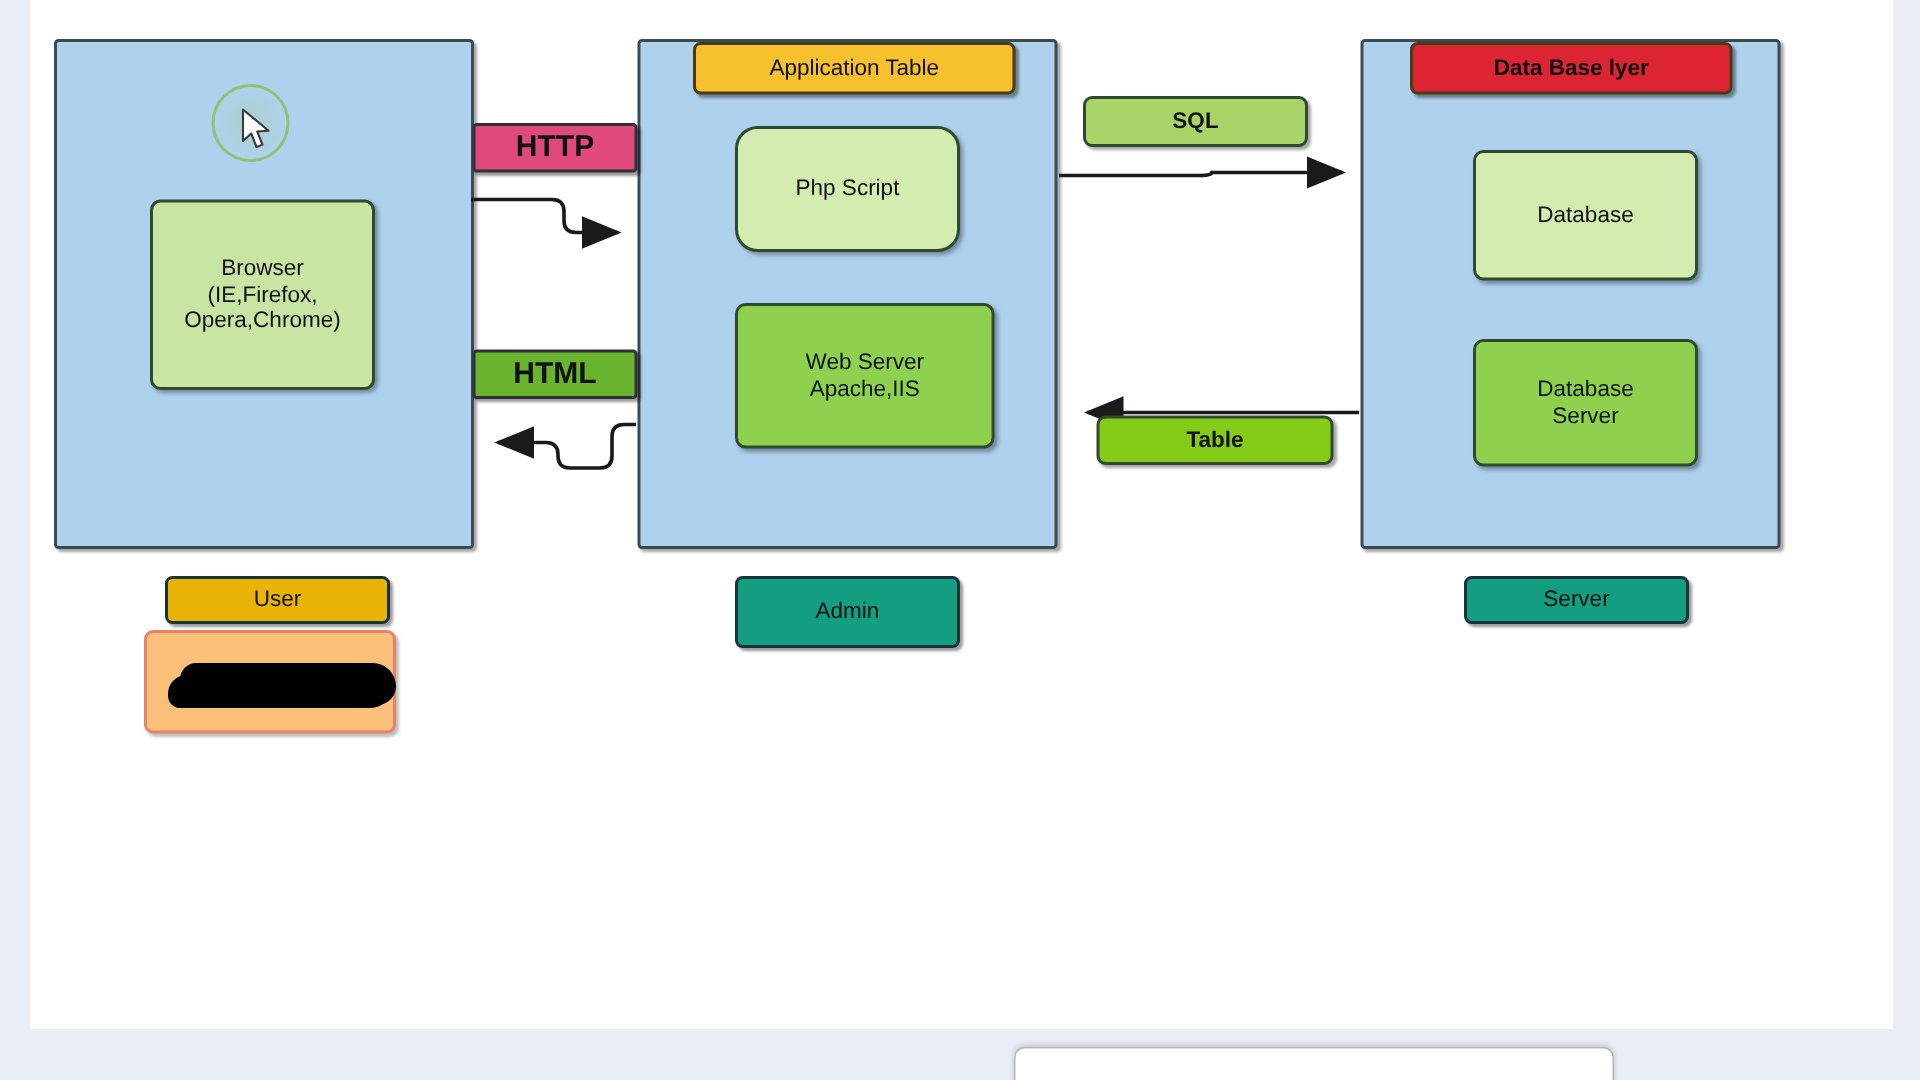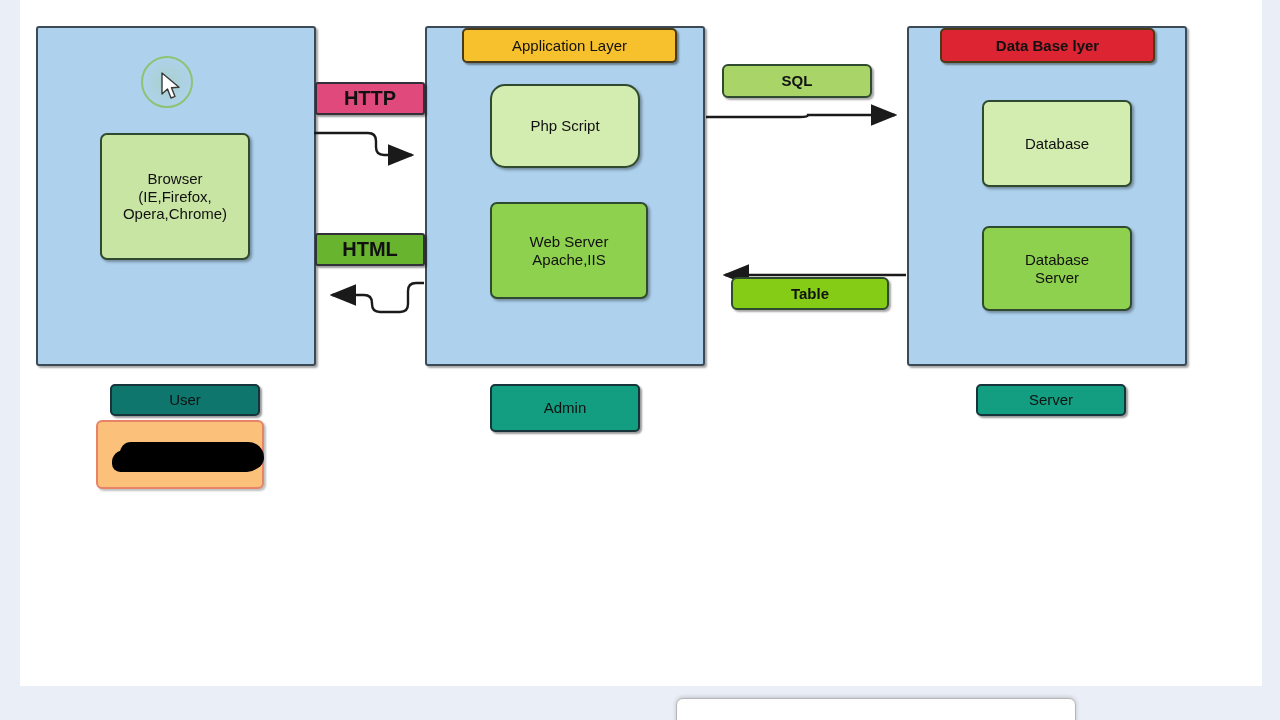--- a/index.html
+++ b/index.html
@@ -102,33 +102,33 @@
 
   <div id="canvas"></div>
 
   <div class="shape panel" style="left:36px;top:26px;width:280px;height:340px;"></div>
 
 
   <div class="shape node" style="left:100px;top:133px;width:150px;height:127px;background:#c8e5a3;">Browser
 (IE,Firefox,
 Opera,Chrome)</div>
 
-  <div class="shape role" style="left:110px;top:384px;width:150px;height:32px;background:#0f766e;">User</div>
+  <div class="shape role" style="left:110px;top:384px;width:150px;height:32px;background:#eab308;">User</div>
 
   <div class="shape redact" style="left:96px;top:420px;width:168px;height:69px;">
     <span class="scribble"></span>
   </div>
 
   <div class="shape panel" style="left:425px;top:26px;width:280px;height:340px;"></div>
 
-  <div class="shape tag" style="left:462px;top:28px;width:215px;height:35px;background:#f7c12e;">Application Layer</div>
+  <div class="shape tag" style="left:462px;top:28px;width:215px;height:35px;background:#f7c12e;">Application Table</div>
 
   <div class="shape node" style="left:490px;top:84px;width:150px;height:84px;background:#d3ecb0;border-radius:15px;">Php Script</div>
 
-  <div class="shape node" style="left:490px;top:202px;width:158px;height:97px;background:#8ed14f;">Web Server
+  <div class="shape node" style="left:490px;top:202px;width:173px;height:97px;background:#8ed14f;">Web Server
 Apache,IIS</div>
 
   <div class="shape role" style="left:490px;top:384px;width:150px;height:48px;background:#139e82;">Admin</div>
 
   <div class="shape panel" style="left:907px;top:26px;width:280px;height:340px;"></div>
 
   <div class="shape tag" style="left:940px;top:28px;width:215px;height:35px;background:#dc2433;font-weight:bold;">Data Base lyer</div>
 
   <div class="shape node" style="left:982px;top:100px;width:150px;height:87px;background:#d3ecb0;">Database</div>
 

